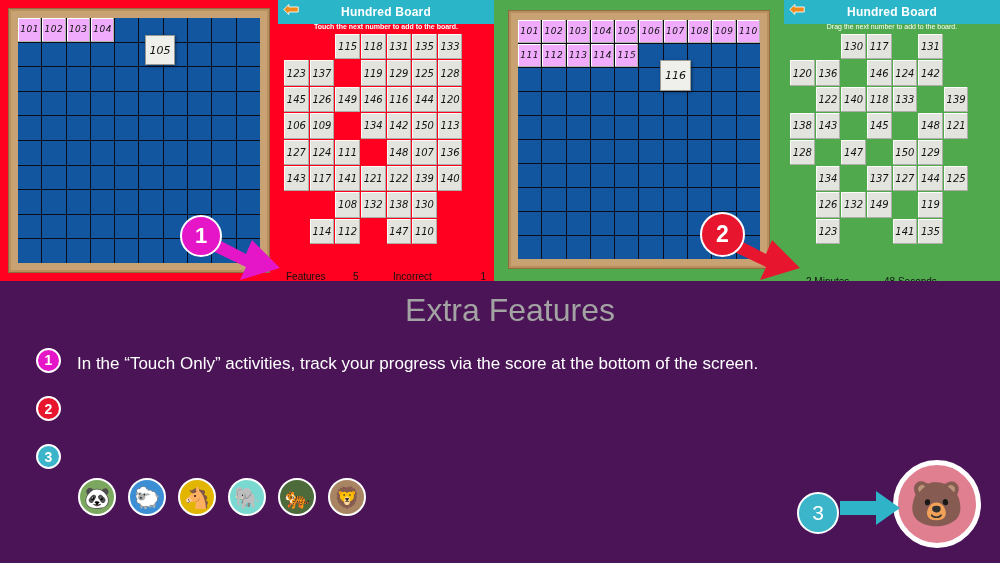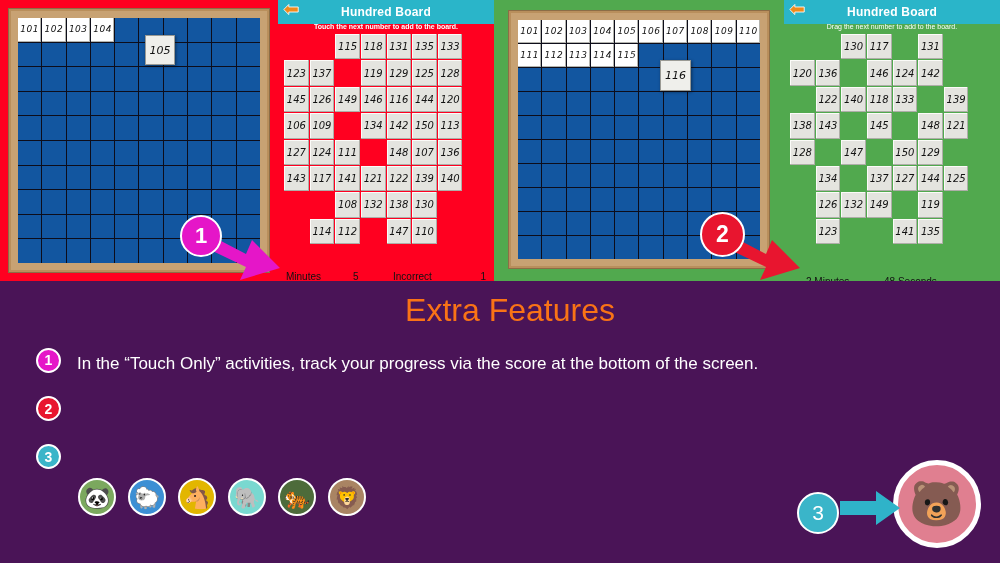--- a/index.html
+++ b/index.html
@@ -38,21 +38,21 @@
     display: flex; align-items: center; justify-content: center;
     font-family: "DejaVu Sans", sans-serif;
     font-size: 9px;
     font-style: italic;
     color: #a9c8e8;
     letter-spacing: 0.5px;
     line-height: 1;
   }
   .cell.empty { color: transparent; }
   .cell.placed {
-    background: #ffffff;
+    background: #f0abfc;
     color: #111;
     box-shadow: inset -1px -1px 0 #b4b4ae, inset 1px 1px 0 #fff;
   }
   
   .float-tile {
     position: absolute;
     background: #efefeb;
     color: #111;
     font-family: "DejaVu Sans", sans-serif;
     font-size: 11px; font-style: italic;
@@ -133,21 +133,21 @@
     z-index: 20;
   }
   #badge1 { left: 180px; top: 215px; width: 42px; height: 42px; background: #e516c8; font-size: 22px; }
   #badge2 { left: 700px; top: 212px; width: 45px; height: 45px; background: #e8152f; font-size: 23px; }
 
   .arrow-svg { position: absolute; z-index: 15; }
 
   
   .heading {
     position: absolute; left: 0; top: 292px; width: 100%;
-    text-align: center; color: #f97316;
+    text-align: center; color: #a3a3a3;
     font-size: 32px;
     font-family: "Liberation Sans", sans-serif;
     padding-left: 20px;
   }
 
   .feature { position: absolute; left: 36px; display: flex; align-items: center; }
   #feature1 { top: 346px; }
   #feature2 { top: 396px; }
   #feature3 { top: 444px; }
   .fnum {
@@ -375,21 +375,21 @@
           <div class="stile blank"></div>
           <div class="stile">114</div>
           <div class="stile">112</div>
           <div class="stile blank"></div>
           <div class="stile">147</div>
           <div class="stile">110</div>
           <div class="stile blank"></div>
           <div class="stile blank"></div>
         </div>
       <div class="score">
-        <span class="lab s1">Minutes</span>
+        <span class="lab s1">Features</span>
         <span class="lab s2">5</span>
         <span class="lab s3">Incorrect</span>
         <span class="lab s4">1</span>
       </div>
     </div>
 
     <div class="panel" id="panel3">
       <div class="board-wood">
         <div class="board-inner" id="p3grid">
             <div class="cell placed">101</div>

